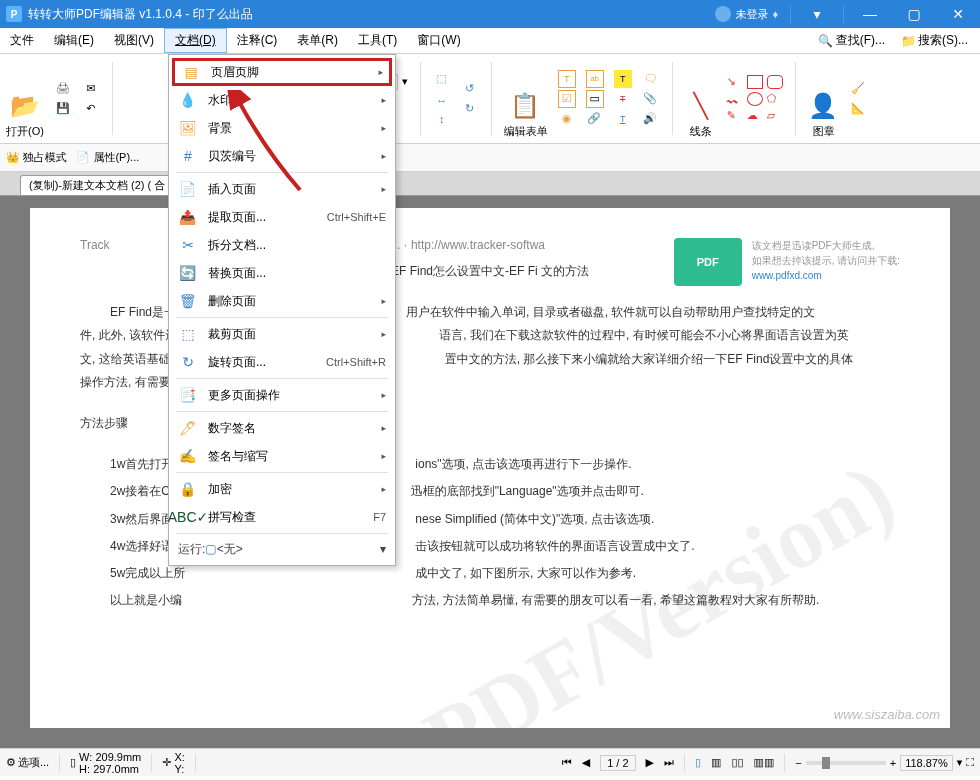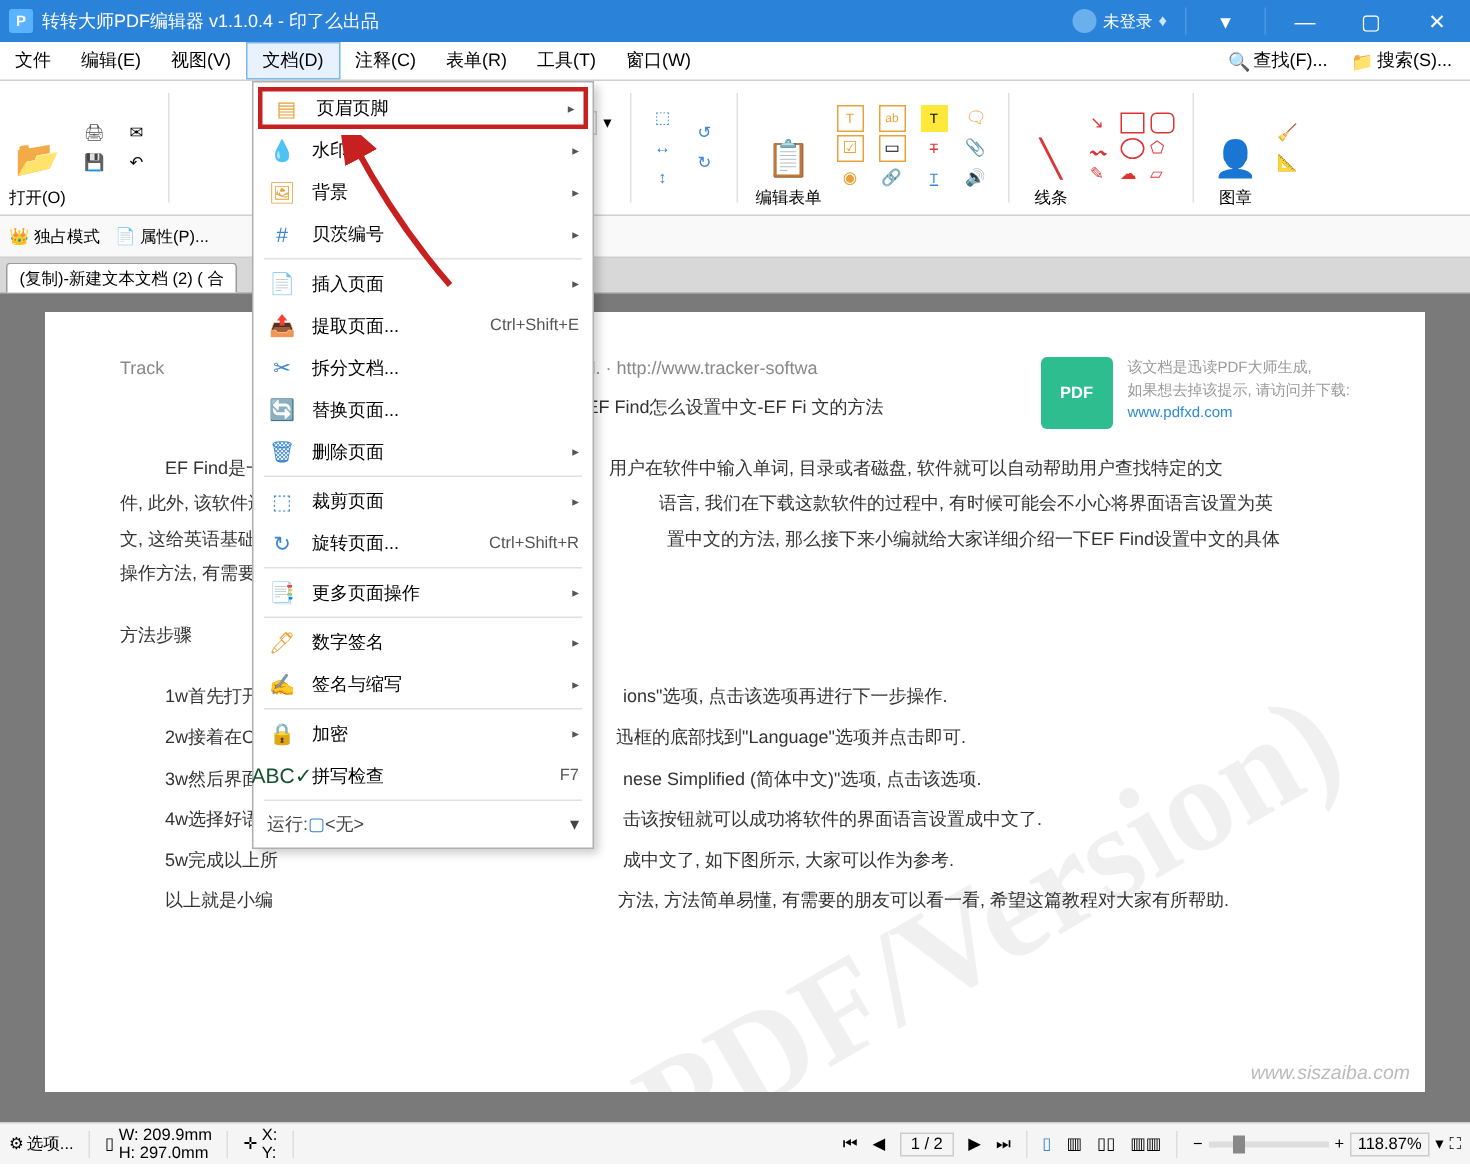--- a/index.html
+++ b/index.html
@@ -8,43 +8,43 @@
 .titlebar { height: 28px; background: #2b82d9; display: flex; align-items: center; color: #fff; font-size: 12px; padding-left: 6px; }
 .titlebar .logo { width: 16px; height: 16px; background: #5bb3ff; border-radius: 2px; margin-right: 6px; display: inline-flex; align-items: center; justify-content: center; font-size: 10px; font-weight: bold; }
 .titlebar .spacer { flex: 1; }
 .titlebar .user { display: flex; align-items: center; gap: 4px; padding: 0 8px; font-size: 11px; }
 .titlebar .user .ava { width: 16px; height: 16px; border-radius: 50%; background: #6ab0ec; }
 .titlebar .sep { width: 1px; height: 18px; background: #4a9ae0; margin: 0 4px; }
 .titlebar .winbtn { width: 44px; height: 28px; display: flex; align-items: center; justify-content: center; font-size: 14px; }
 
 .menubar { height: 26px; background: #fff; border-bottom: 1px solid #d0d0d0; display: flex; align-items: center; font-size: 12px; }
 .menubar .mi { padding: 0 10px; height: 100%; display: flex; align-items: center; }
-.menubar .mi.active { background: #e8f2ff; border: 1px solid #7db8e8; }
+.menubar .mi.active { background: #e8f2ff; border: 1px solid #7db8e8; text-decoration: underline; }
 .menubar .right { margin-left: auto; display: flex; gap: 4px; padding-right: 6px; }
 .menubar .right .btn { display: flex; align-items: center; gap: 2px; padding: 0 6px; }
 
 .ribbon { height: 90px; background: #fff; border-bottom: 1px solid #d0d0d0; display: flex; padding: 4px 6px; gap: 10px; font-size: 11px; }
 .rgroup { display: flex; flex-direction: column; align-items: center; justify-content: flex-end; gap: 2px; }
 .rgroup .icon { width: 32px; height: 32px; display: flex; align-items: center; justify-content: center; font-size: 24px; }
 .rgroup .label { font-size: 11px; }
 .rcol { display: flex; flex-direction: column; gap: 2px; justify-content: center; }
 .rrow { display: flex; align-items: center; gap: 4px; font-size: 11px; }
 .rsmall { width: 18px; height: 18px; display: inline-flex; align-items: center; justify-content: center; }
 .rsep { width: 1px; background: #e0e0e0; margin: 4px 2px; }
 
 .toolbar2 { height: 28px; background: #f9f9f9; border-bottom: 1px solid #d0d0d0; display: flex; align-items: center; font-size: 11px; padding: 0 6px; gap: 10px; }
 
-.tabbar { height: 24px; background: #d8d8d8; border-bottom: 1px solid #9b9b9b; display: flex; align-items: flex-end; font-size: 11px; padding-left: 4px; }
+.tabbar { height: 24px; background: #d8d8d8; border-bottom: 1px solid #9b9b9b; display: flex; align-items: flex-end; font-size: 11px; padding-left: 20px; }
 .tabbar .tab { background: #fff; border: 1px solid #9b9b9b; border-bottom: none; padding: 2px 8px; border-radius: 3px 3px 0 0; }
 
 .doc-area { position: relative; background: #7a7a7a; height: 552px; display: flex; }
 .doc-page { background: #fff; margin: 12px auto; width: 920px; height: 520px; padding: 30px 50px; font-size: 12px; color: #333; position: relative; overflow: hidden; }
 .doc-page .headerline { color: #888; font-size: 12px; margin-bottom: 10px; }
 .doc-page .pdf-badge { position: absolute; right: 50px; top: 30px; display: flex; gap: 10px; align-items: flex-start; }
-.doc-page .pdf-badge .icon { width: 48px; height: 48px; background: #2dbd8e; color: #fff; display: flex; align-items: center; justify-content: center; font-size: 11px; border-radius: 4px; font-weight: bold; text-align: right; }
+.doc-page .pdf-badge .icon { width: 68px; height: 48px; background: #2dbd8e; color: #fff; display: flex; align-items: center; justify-content: center; font-size: 11px; border-radius: 4px; font-weight: bold; text-align: right; }
 .doc-page .pdf-badge .txt { font-size: 10px; color: #999; line-height: 1.5; }
 .doc-page .line { margin: 4px 0; line-height: 1.6; }
 .doc-page .wm { position: absolute; font-size: 90px; color: rgba(0,0,0,0.06); transform: rotate(-30deg); right: 30px; bottom: 60px; font-weight: bold; font-family: serif; white-space: nowrap; }
 .doc-page .corner-wm { position: absolute; right: 10px; bottom: 6px; font-size: 13px; color: #bbb; font-style: italic; }
 
 .statusbar { height: 28px; background: #f5f5f5; border-top: 1px solid #d0d0d0; display: flex; align-items: center; font-size: 11px; padding: 0 6px; gap: 10px; }
 .statusbar .sep { width: 1px; height: 18px; background: #ddd; }
 .statusbar .zoom { margin-left: auto; display: flex; align-items: center; gap: 4px; }
 .slider { width: 80px; height: 4px; background: #ddd; position: relative; }
 .slider .thumb { width: 8px; height: 12px; background: #888; position: absolute; top: -4px; left: 20%; }

